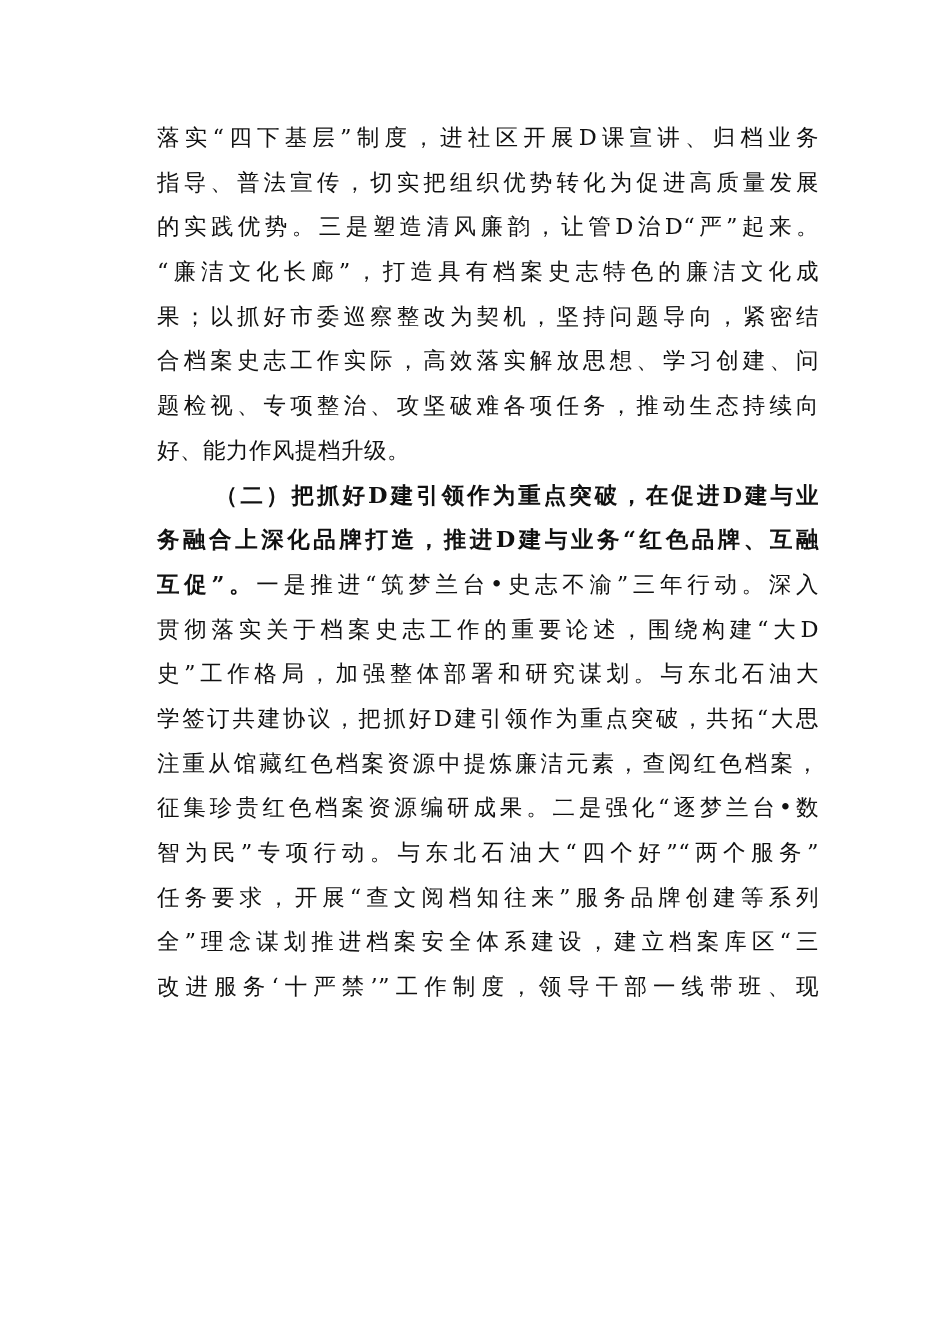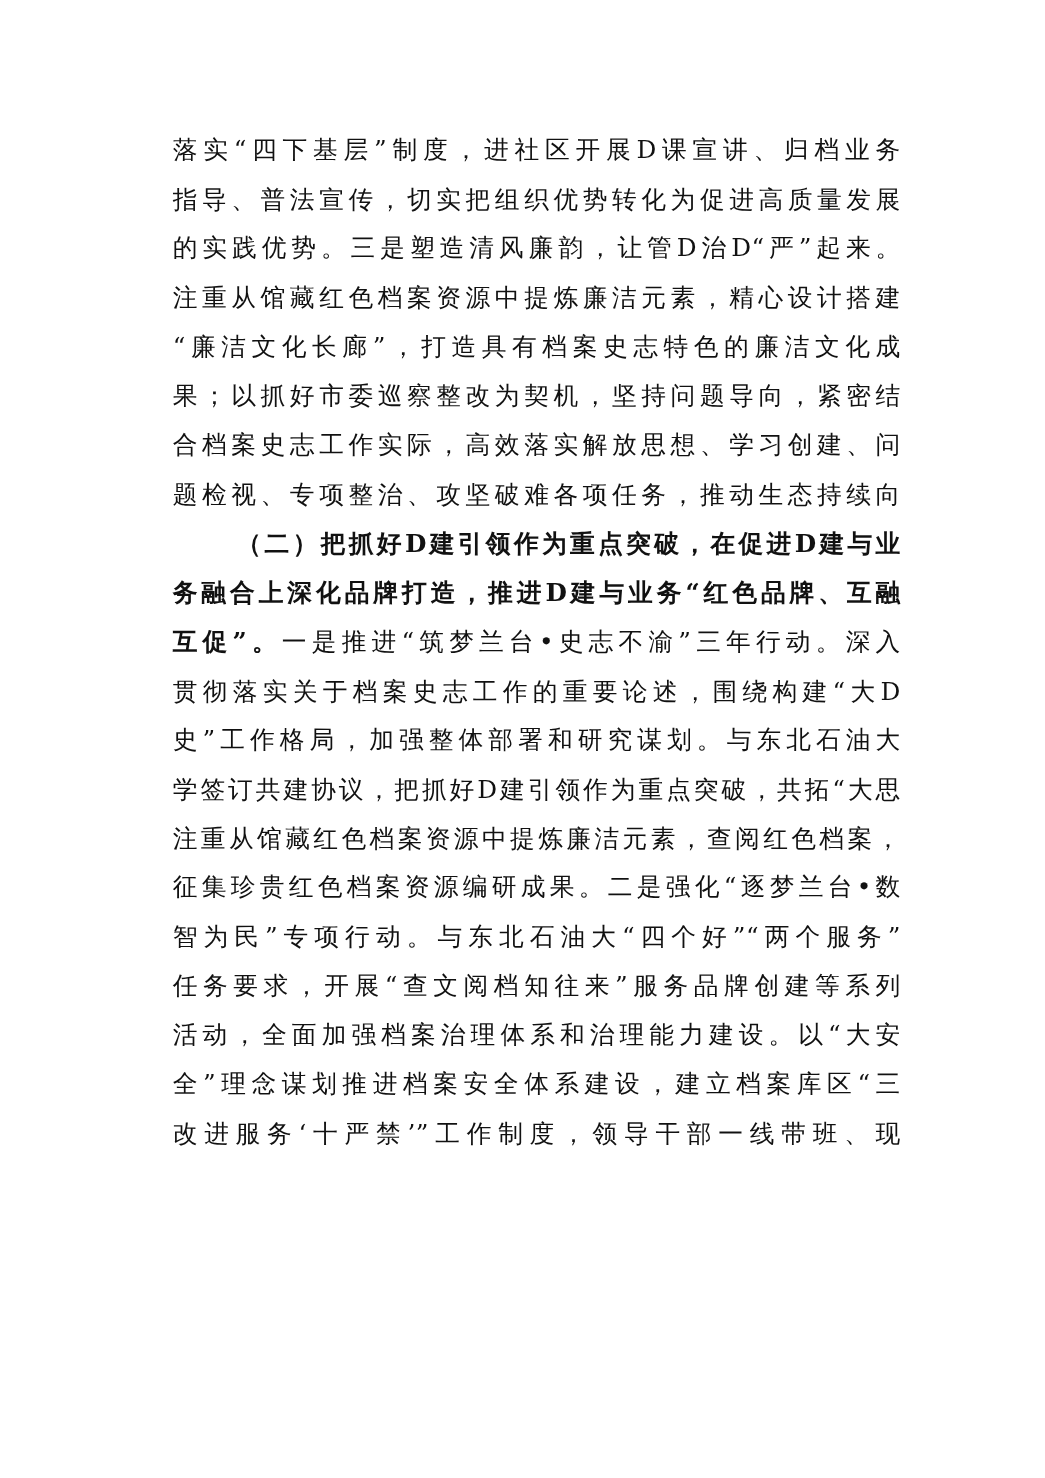--- a/index.html
+++ b/index.html
@@ -51,37 +51,36 @@
 </head>
 <body>
 
 <div class="page">
   <div class="body-text">
 
     <div>
       <span class="line">落实“四下基层”制度，进社区开展D课宣讲、归档业务</span>
       <span class="line">指导、普法宣传，切实把组织优势转化为促进高质量发展</span>
       <span class="line">的实践优势。三是塑造清风廉韵，让管D治D“严”起来。</span>
-      <span class="line">注重从馆藏红色档案资源中提炼廉洁元素，精心设计搭建</span>
       <span class="line">“廉洁文化长廊”，打造具有档案史志特色的廉洁文化成</span>
       <span class="line">果；以抓好市委巡察整改为契机，坚持问题导向，紧密结</span>
       <span class="line">合档案史志工作实际，高效落实解放思想、学习创建、问</span>
       <span class="line">题检视、专项整治、攻坚破难各项任务，推动生态持续向</span>
+      <span class="line last">好、能力作风提档升级。</span>
     </div>
 
     <div>
       <span class="line indent bold">（二）把抓好D建引领作为重点突破，在促进D建与业</span>
       <span class="line bold">务融合上深化品牌打造，推进D建与业务“红色品牌、互融</span>
       <span class="line"><span class="bold">互促”。</span><span>一是推进“筑梦兰台•史志不渝”三年行动。深入</span></span>
       <span class="line">贯彻落实关于档案史志工作的重要论述，围绕构建“大D</span>
       <span class="line">史”工作格局，加强整体部署和研究谋划。与东北石油大</span>
       <span class="line">学签订共建协议，把抓好D建引领作为重点突破，共拓“大思</span>
       <span class="line">注重从馆藏红色档案资源中提炼廉洁元素，查阅红色档案，</span>
       <span class="line">征集珍贵红色档案资源编研成果。二是强化“逐梦兰台•数</span>
       <span class="line">智为民”专项行动。与东北石油大“四个好”“两个服务”</span>
       <span class="line">任务要求，开展“查文阅档知往来”服务品牌创建等系列</span>
-      <span class="line">活动，全面加强档案治理体系和治理能力建设。以“大安</span>
       <span class="line">全”理念谋划推进档案安全体系建设，建立档案库区“三</span>
       <span class="line">改进服务‘十严禁’”工作制度，领导干部一线带班、现</span>
     </div>
 
   </div>
 </div>
 
 </body></html>

